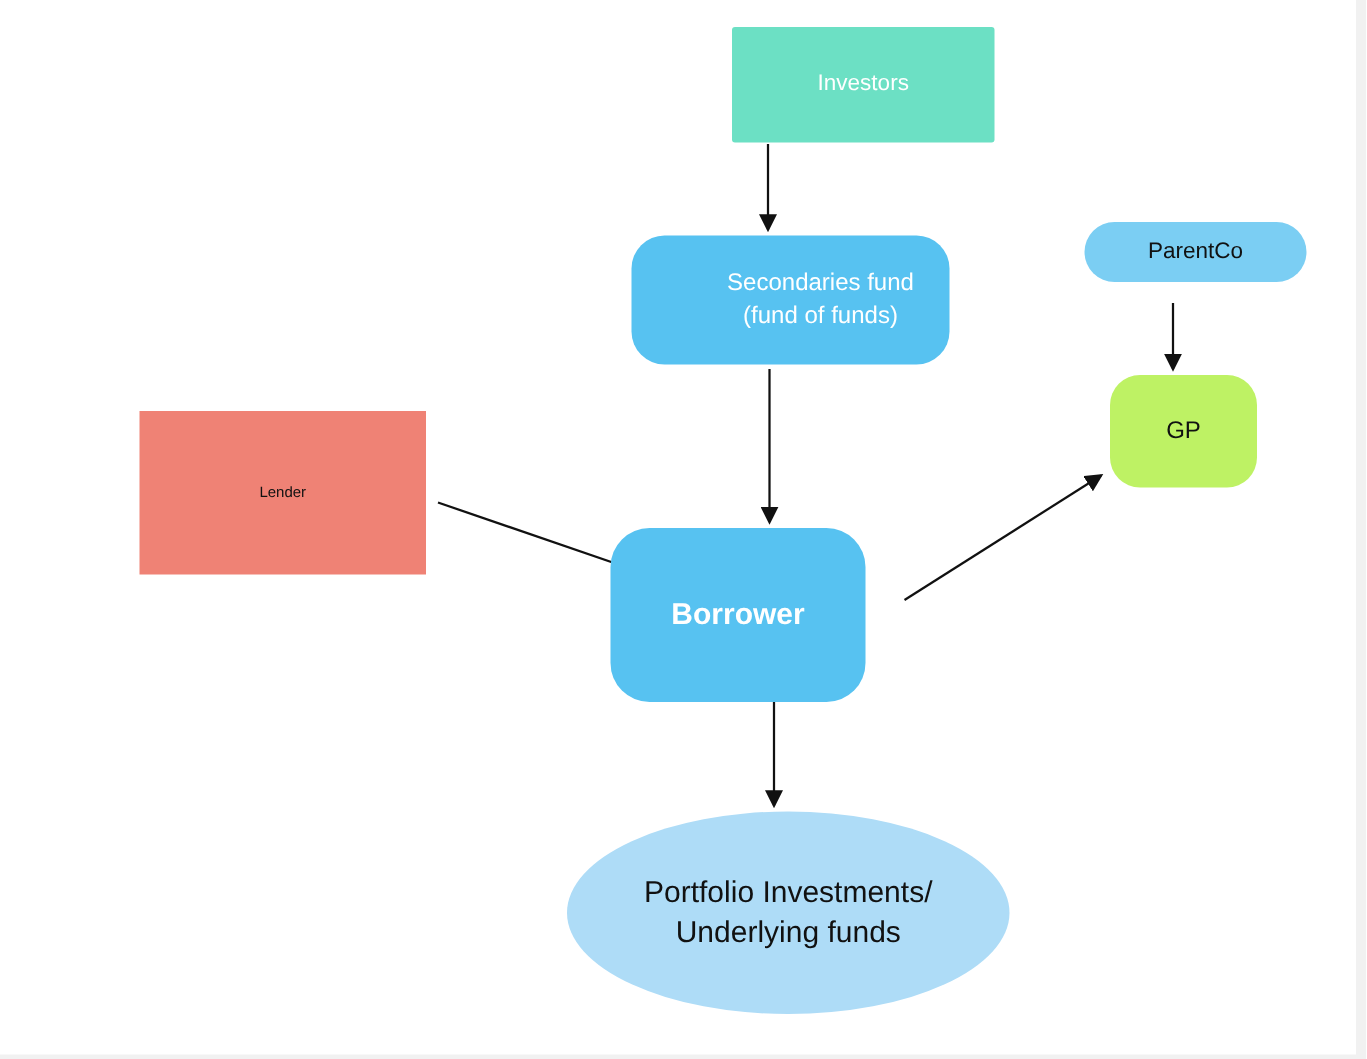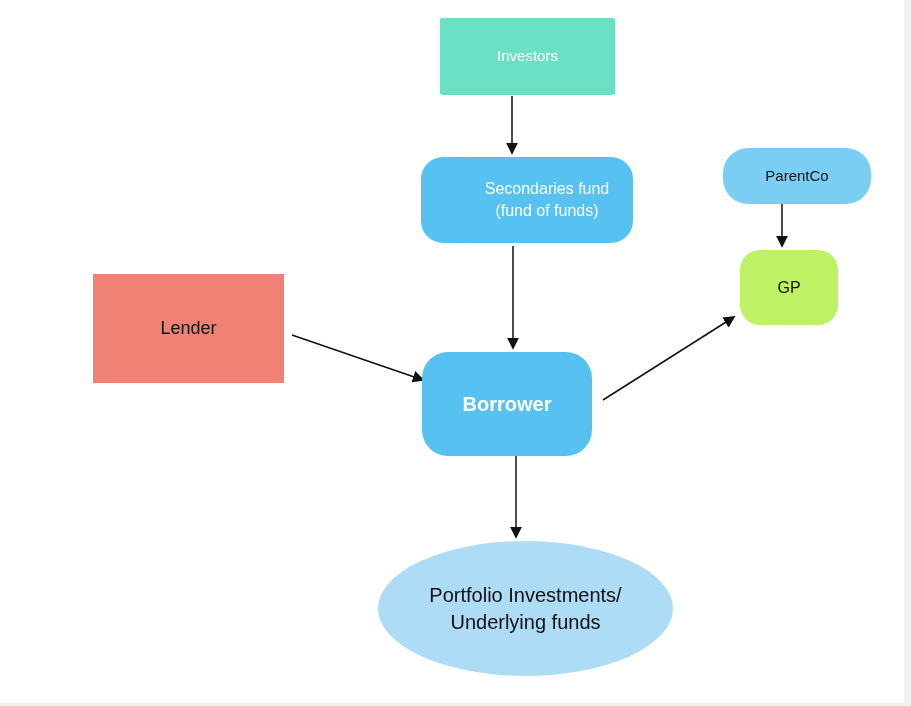--- a/index.html
+++ b/index.html
@@ -34,23 +34,23 @@
     justify-content: center;
     text-align: center;
     box-sizing: border-box;
   }
   .node .label {
     white-space: pre-line;
     line-height: 1.35;
   }
   .node-investors        { left: 440px; top: 18px;  width: 175px; height: 77px;  border-radius: 2px;  font-size: 15px; }
   .node-secondaries-fund { left: 421px; top: 157px; width: 212px; height: 86px;  border-radius: 22px; font-size: 16px; padding-left: 40px; }
-  .node-lender           { left: 93px;  top: 274px; width: 191px; height: 109px; border-radius: 0;    font-size: 18px; }
-  .node-borrower         { left: 422px; top: 352px; width: 170px; height: 104px;  border-radius: 26px; font-size: 20px; font-weight: 700; }
-  .node-parentco         { left: 723px; top: 148px; width: 148px; height: 56px;  border-radius: 25px; font-size: 15px; }
+  .node-lender           { left: 93px;  top: 274px; width: 191px; height: 109px; border-radius: 0;    font-size: 10px; }
+  .node-borrower         { left: 407px; top: 352px; width: 170px; height: 116px;  border-radius: 26px; font-size: 20px; font-weight: 700; }
+  .node-parentco         { left: 723px; top: 148px; width: 148px; height: 40px;  border-radius: 25px; font-size: 15px; }
   .node-gp               { left: 740px; top: 250px; width: 98px;  height: 75px;  border-radius: 20px; font-size: 16px; }
   .node-portfolio        { left: 378px; top: 541px; width: 295px; height: 135px; border-radius: 50%;  font-size: 20px; }
   .page-edge-right {
     position: absolute;
     top: 0; right: 0;
     width: 7px;
     height: 706px;
   }
   .page-edge-bottom {
     position: absolute;
@@ -71,21 +71,21 @@
       </marker>
     </defs>
     <line class="edge-line" x1="512" y1="96" x2="512" y2="153" marker-end="url(#arrowhead)"></line>
     <line class="edge-line" x1="513" y1="246" x2="513" y2="348" marker-end="url(#arrowhead)"></line>
     <line class="edge-line" x1="292" y1="335" x2="423" y2="380" marker-end="url(#arrowhead)"></line>
     <line class="edge-line" x1="603" y1="400" x2="734" y2="317" marker-end="url(#arrowhead)"></line>
     <line class="edge-line" x1="782" y1="202" x2="782" y2="246" marker-end="url(#arrowhead)"></line>
     <line class="edge-line" x1="516" y1="451" x2="516" y2="537" marker-end="url(#arrowhead)"></line>
   </svg>
 
-  <div class="node node-investors" style="background-color: rgb(108, 224, 196); color: rgb(255, 255, 255);">
+  <div class="node node-investors" style="background-color: rgb(108, 224, 196); color: rgb(255, 255, 255); margin-left: 48px;">
     <span class="label">Investors</span>
   </div>
 
   <div class="node node-secondaries-fund" style="background-color: rgb(87, 194, 241); color: rgb(255, 255, 255);">
     <span class="label">Secondaries fund
 (fund of funds)</span>
   </div>
 
   <div class="node node-lender" style="background-color: rgb(239, 130, 117); color: rgb(17, 17, 17);">
     <span class="label">Lender</span>

